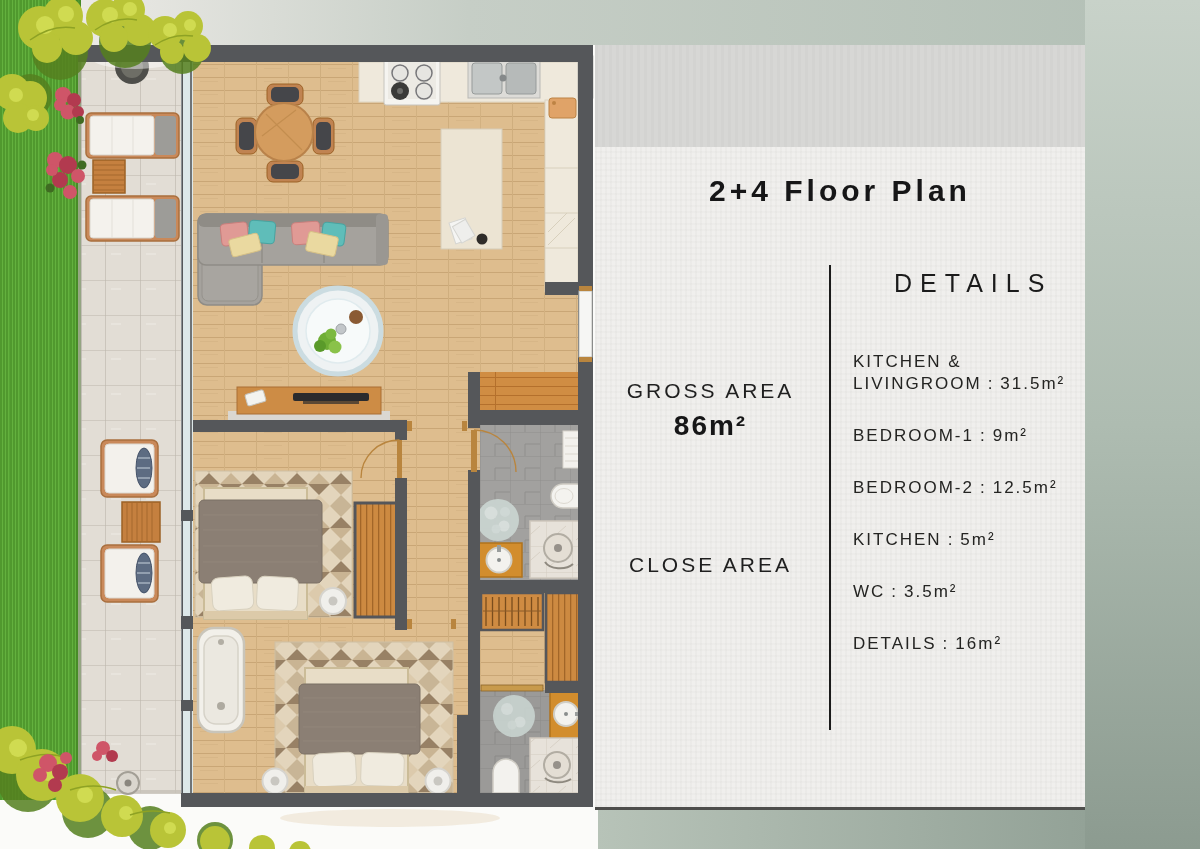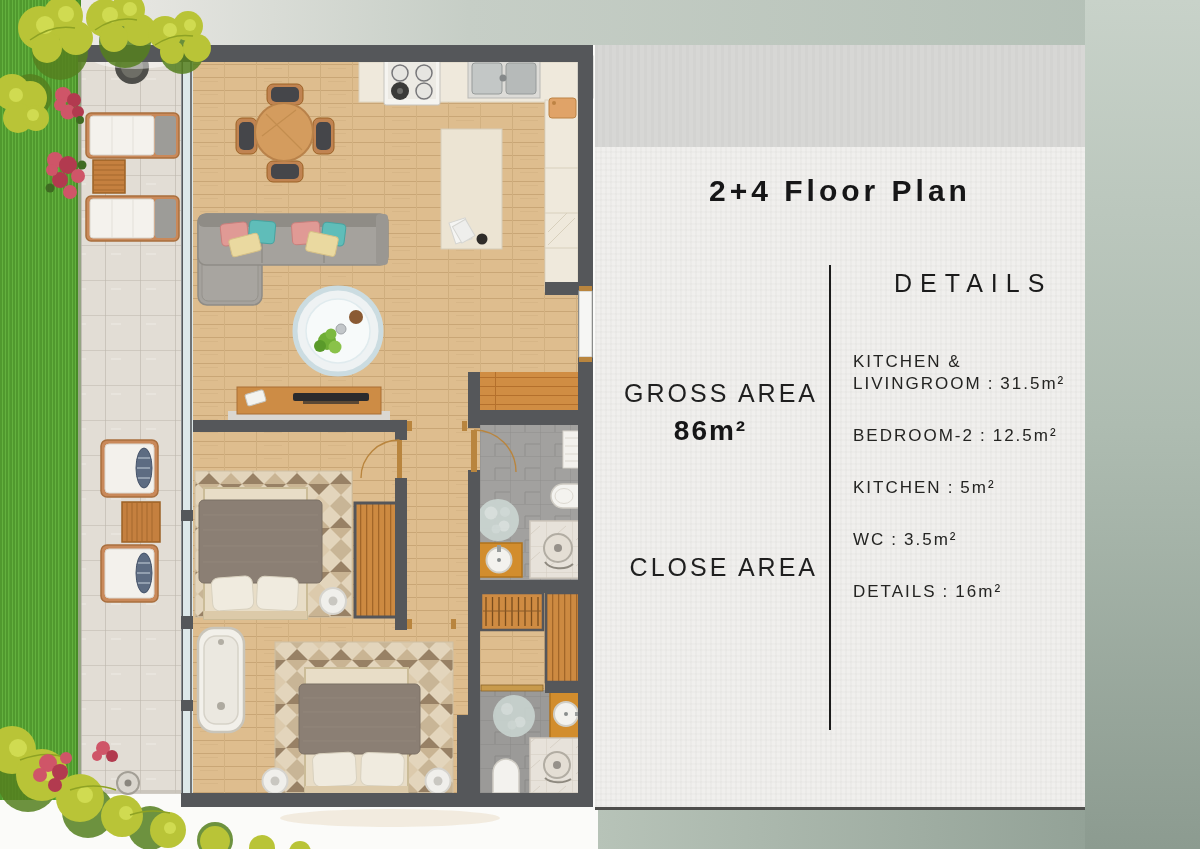--- a/index.html
+++ b/index.html
@@ -23,21 +23,21 @@
   .panel-title{
     position:absolute;top:129px;left:0;width:100%;text-align:center;
     font-size:30px;font-weight:bold;letter-spacing:4px;color:#161617;
   }
   .divider{position:absolute;left:234px;top:220px;width:2px;height:465px;background:#1b1b1b;}
   .details-heading{
     position:absolute;left:299px;top:224px;
     font-size:25px;font-weight:400;letter-spacing:8px;color:#1b1b1b;
   }
   .area-block{position:absolute;left:8px;width:215px;text-align:center;}
-  .area-label{font-size:25px;letter-spacing:3px;color:#1f1f1f;text-align:right;}
+  .area-label{font-size:21px;letter-spacing:3px;color:#1f1f1f;}
   .area-value{font-size:28px;font-weight:bold;letter-spacing:2px;margin-top:7px;color:#161617;}
   .area-gross{top:334px;}
   .area-close{top:508px;}
   .room-list{position:absolute;left:258px;top:306px;display:flex;flex-direction:column;gap:30px;width:225px;}
   .room-row{font-size:17px;letter-spacing:2px;line-height:22px;color:#242422;}
   .room-label{white-space:pre-line;}
   .room-sep{margin:0 6px;}
 </style>
 </head>
 <body>
@@ -488,20 +488,23 @@
   <div class="area-block area-close">
     <div class="area-label">CLOSE AREA</div>
   </div>
 
   <div class="room-list">
     <div class="room-row">
       <span class="room-label">KITCHEN &amp;
 LIVINGROOM</span><span class="room-sep">:</span><span class="room-value">31.5m²</span>
     </div>
     <div class="room-row">
+      <span class="room-label">BEDROOM-1</span><span class="room-sep">:</span><span class="room-value">9m²</span>
+    </div>
+    <div class="room-row">
       <span class="room-label">BEDROOM-2</span><span class="room-sep">:</span><span class="room-value">12.5m²</span>
     </div>
     <div class="room-row">
       <span class="room-label">KITCHEN</span><span class="room-sep">:</span><span class="room-value">5m²</span>
     </div>
     <div class="room-row">
       <span class="room-label">WC</span><span class="room-sep">:</span><span class="room-value">3.5m²</span>
     </div>
     <div class="room-row">
       <span class="room-label">DETAILS</span><span class="room-sep">:</span><span class="room-value">16m²</span>

